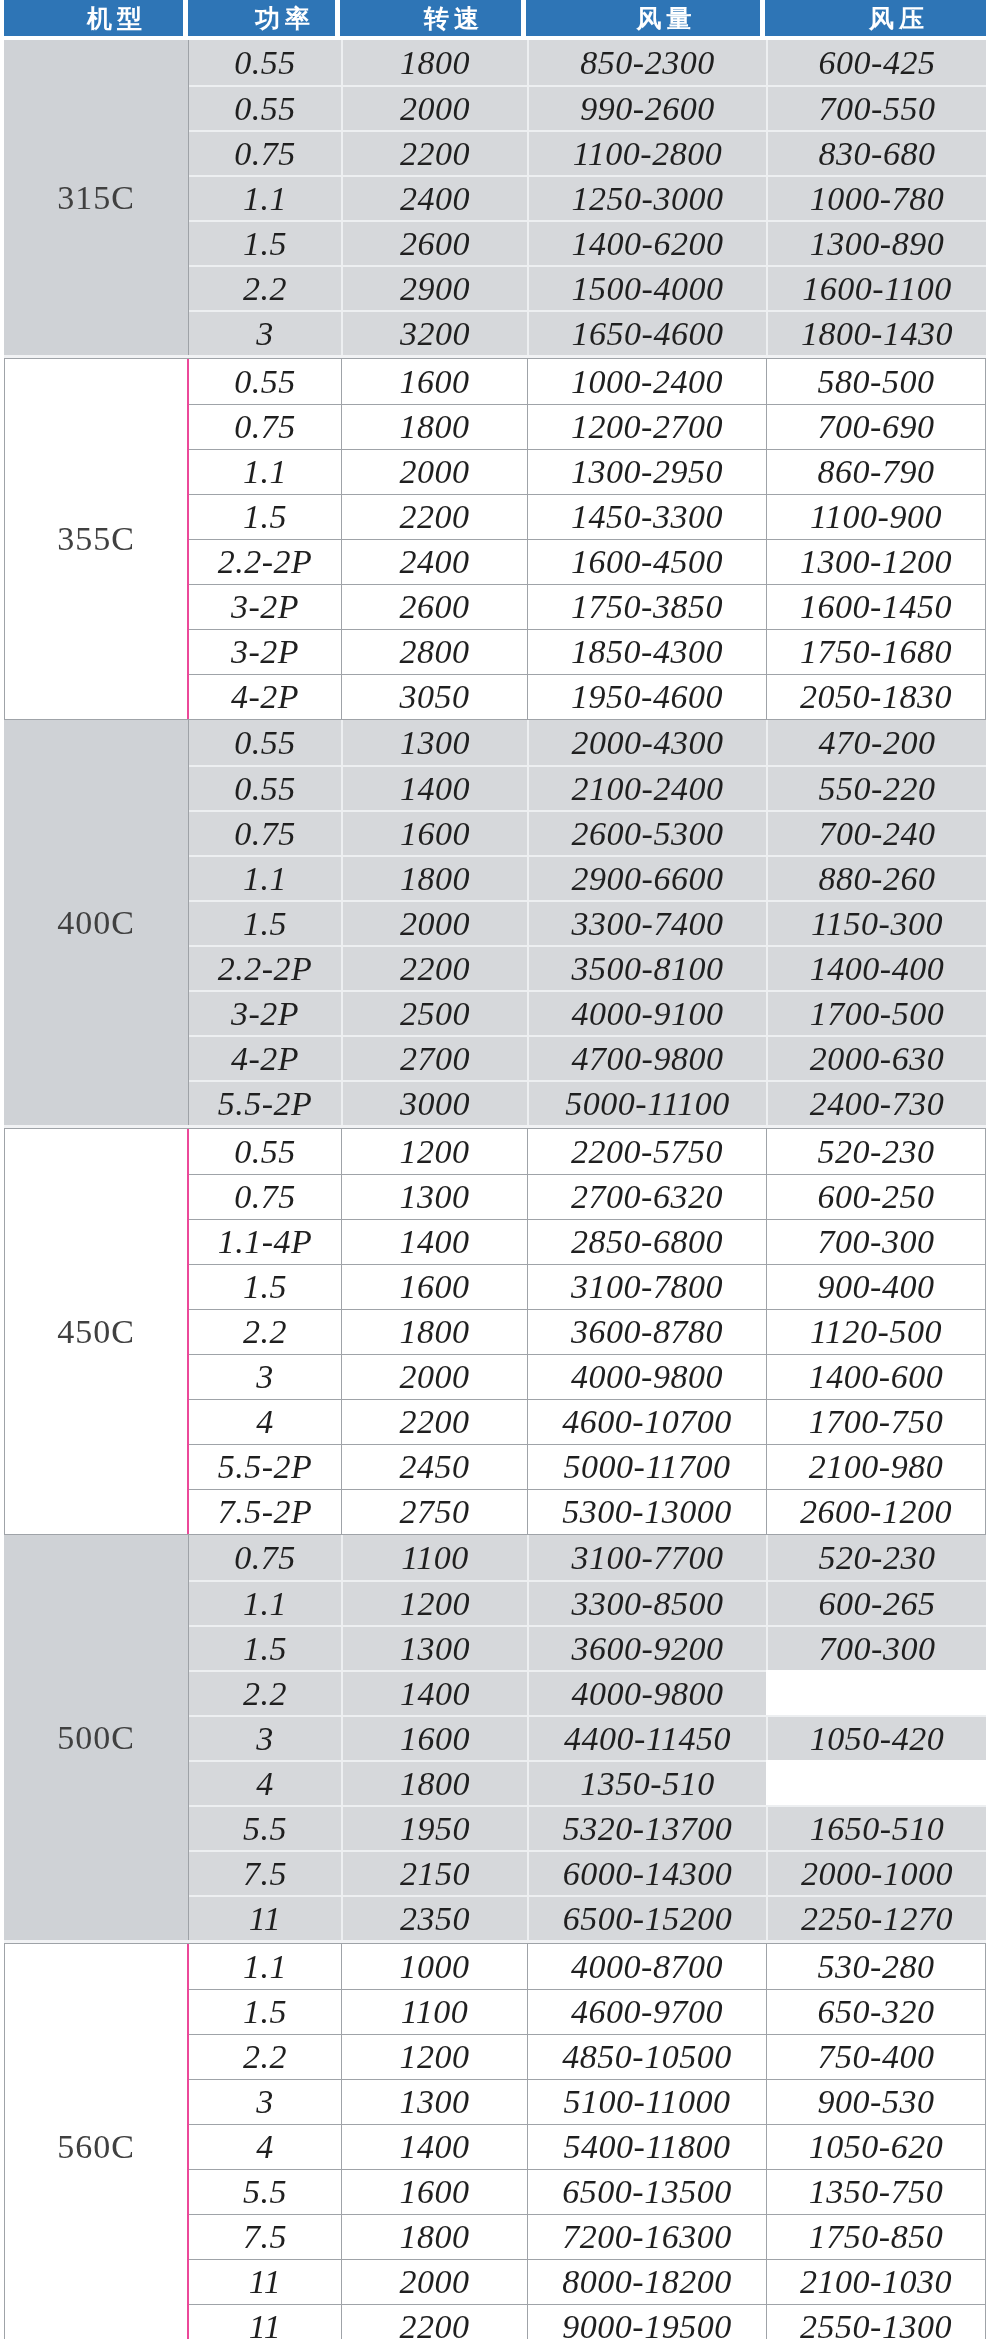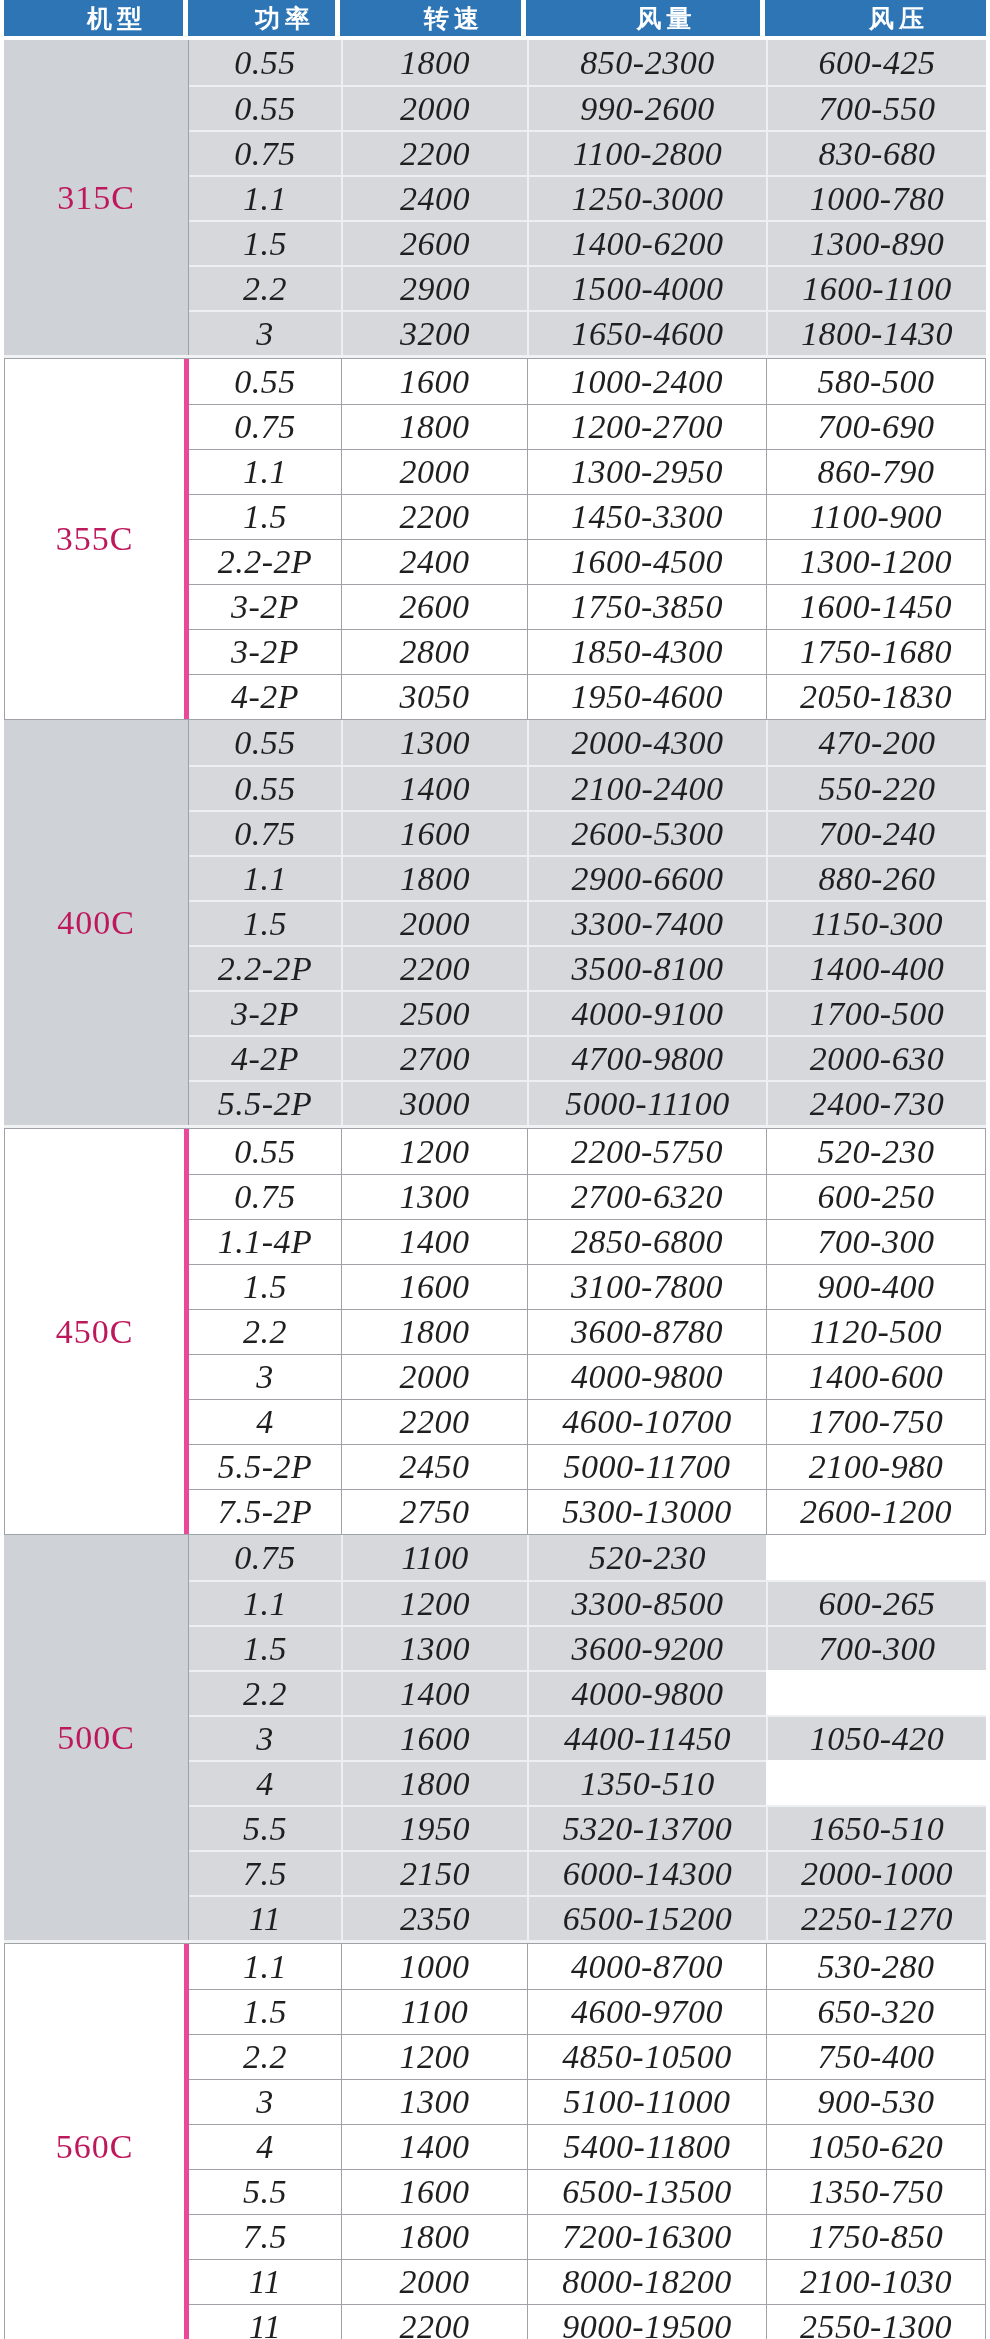--- a/index.html
+++ b/index.html
@@ -9,37 +9,37 @@
   
   .header-row{display:grid;grid-template-columns:184px 152px 186px 239px 1fr;height:36px;margin-bottom:4px;}
   .hcell{background:#2E75B6;color:#ffffff;display:flex;align-items:center;justify-content:center;
          font-family:"Liberation Sans","DejaVu Sans",sans-serif;font-weight:bold;font-size:25px;
          letter-spacing:5px;text-indent:5px;box-sizing:border-box;padding-left:42px;}
   .hcell:not(:last-child){border-right:5px solid #ffffff;}
 
   
   .group{display:flex;}
   .group .model{width:184px;display:flex;align-items:center;justify-content:center;
-                font-size:34px;color:#be185d;letter-spacing:1px;box-sizing:border-box;}
+                font-size:34px;color:#404040;letter-spacing:1px;box-sizing:border-box;}
   .group .rows{flex:1;font-style:italic;}
   .row{display:grid;grid-template-columns:152px 186px 239px 1fr;height:45px;}
   .cell{display:flex;align-items:center;justify-content:center;font-size:34px;color:#1f1f1f;
         letter-spacing:0.5px;box-sizing:border-box;white-space:nowrap;overflow:hidden;}
 
   
   .group.shaded{border-bottom:3px solid #F1F2F4;}
   .group.shaded .model{background:#CFD2D6;}
   .group.shaded .cell{background:#D6D8DB;}
   .group.shaded .rows{border-left:1px solid #9EA2A7;}
   .group.shaded .row + .row .cell{border-top:2px solid #EDEFF1;}
   .group.shaded .cell + .cell{border-left:2px solid #EDEFF1;}
 
   
   .group.white{border:1px solid #9FA3A8;}
-  .group.white .model{background:#ffffff;border-right:5px solid #ec4899;}
+  .group.white .model{background:#ffffff;border-right:2px solid #ec4899;}
   .group.white .cell{background:#ffffff;}
   .group.white .row + .row .cell{border-top:1px solid #9FA3A8;}
   .group.white .cell + .cell{border-left:1px solid #9FA3A8;}
 </style>
 </head>
 <body>
 
 <div class="spec-table">
   <div class="header-row">
       <div class="hcell">机型</div>
@@ -266,20 +266,21 @@
             <div class="cell">2600-1200</div>
           </div>
         </div>
       </div>
       <div class="group shaded">
         <div class="model">500C</div>
         <div class="rows">
           <div class="row">
             <div class="cell">0.75</div>
             <div class="cell">1100</div>
+            <div class="cell">3100-7700</div>
             <div class="cell">520-230</div>
           </div>
           <div class="row">
             <div class="cell">1.1</div>
             <div class="cell">1200</div>
             <div class="cell">3300-8500</div>
             <div class="cell">600-265</div>
           </div>
           <div class="row">
             <div class="cell">1.5</div>

